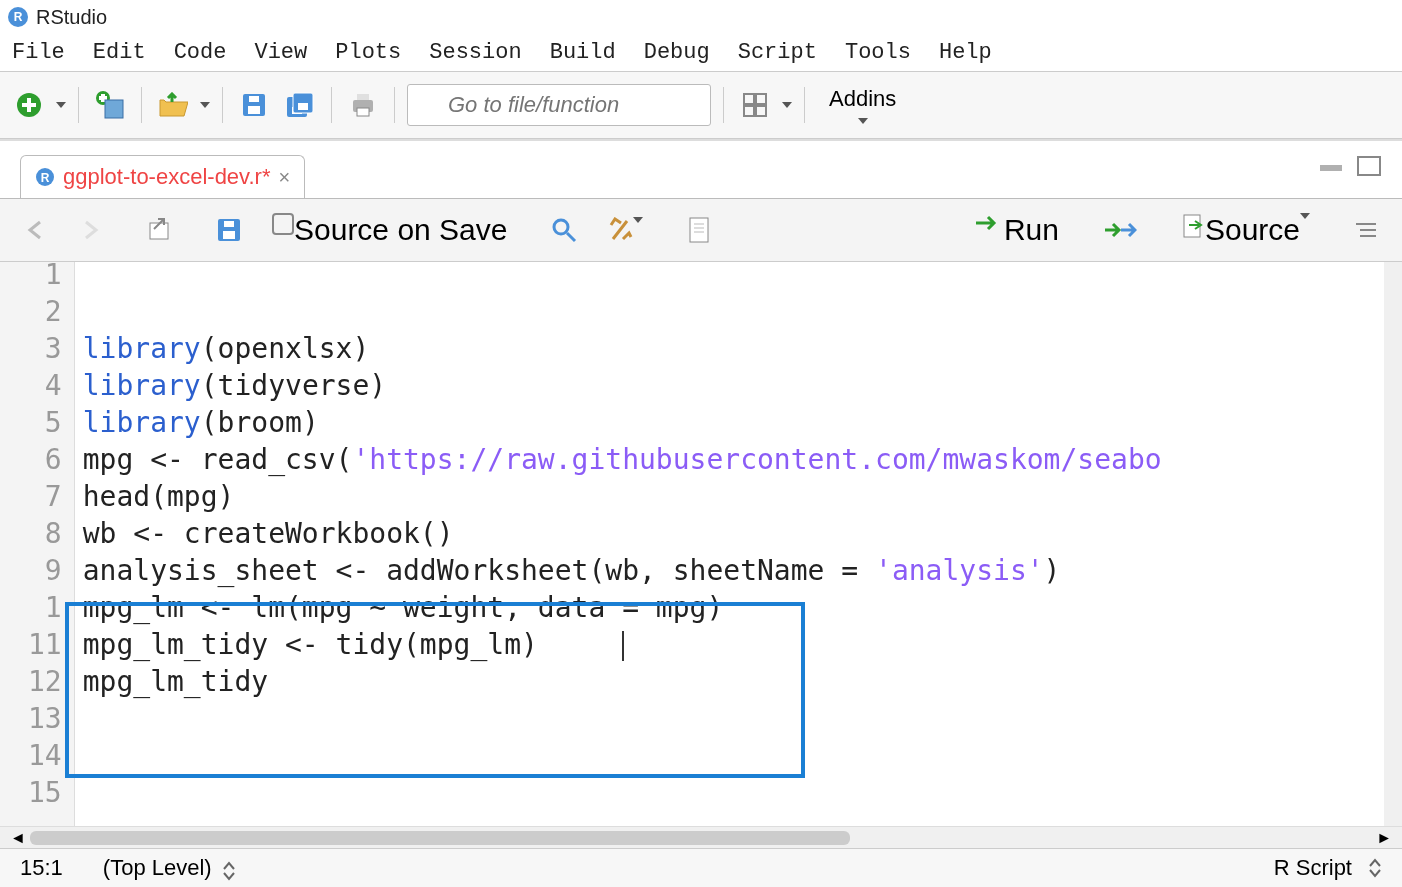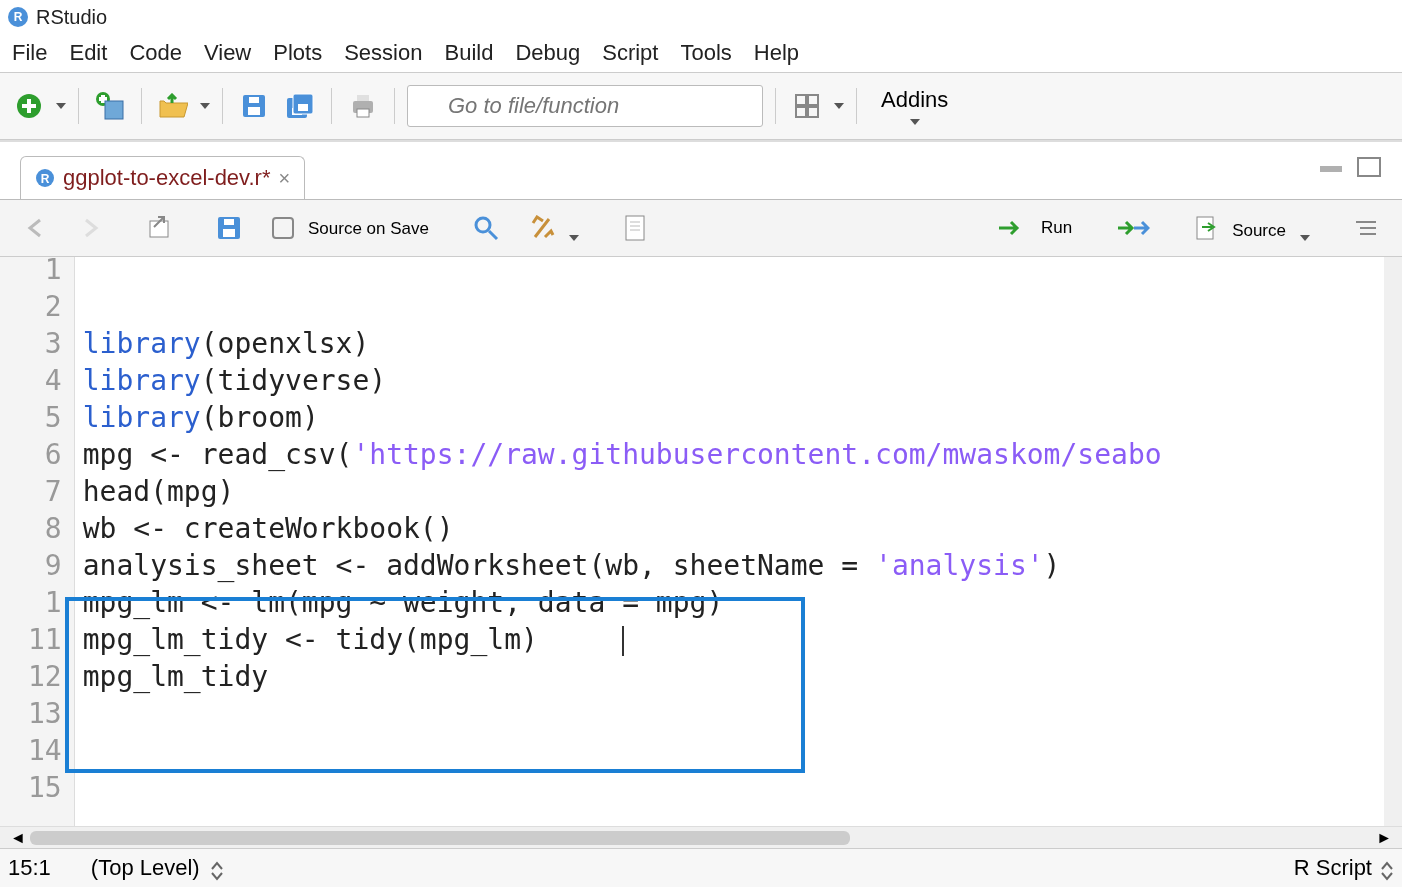--- a/index.html
+++ b/index.html
@@ -23,24 +23,25 @@
   width: 20px; height: 20px;
   background: #4a90d9;
   border-radius: 50%;
   display: flex; align-items: center; justify-content: center;
   color: #fff; font-weight: bold; font-size: 12px;
 }
 .titlebar .title { font-size: 20px; color: #222; }
 
 .menubar {
   display: flex;
-  gap: 22px;
+  gap: 28px;
   padding: 6px 12px;
   font-size: 22px;
   color: #222;
+  font-family: Liberation Mono, monospace;
 }
 .menubar .menu-item { cursor: pointer; }
 
 .toolbar {
   display: flex;
   align-items: center;
   padding: 8px 10px;
   border-top: 1px solid #ccc;
   border-bottom: 1px solid #ccc;
   gap: 8px;
@@ -50,21 +51,21 @@
   width: 38px; height: 38px;
   display: flex; align-items: center; justify-content: center;
   border: 1px solid transparent;
   border-radius: 3px;
   cursor: pointer;
 }
 .toolbar .sep {
   width: 1px; height: 36px; background: #ccc; margin: 0 4px;
 }
 .toolbar .file-input {
-  width: 356px; height: 42px;
+  width: 304px; height: 42px;
   border: 1px solid #bbb;
   background: #fff;
   font-size: 22px;
   font-style: italic;
   color: #888;
   padding: 4px 40px;
   border-radius: 3px;
   position: relative;
 }
 .toolbar .file-input-wrap { position: relative; }
@@ -91,34 +92,34 @@
 }
 .tab {
   display: flex; align-items: center; gap: 8px;
   padding: 8px 14px;
   background: #fff;
   border: 1px solid #bbb;
   border-bottom: none;
   border-radius: 6px 6px 0 0;
   font-size: 22px;
 }
-.tab .tab-title { color: #7f1d1d; }
+.tab .tab-title { color: #ef4444; }
 .tab .tab-close { color: #888; cursor: pointer; font-size: 20px; }
 .tab-icons-right { position: absolute; right: 20px; top: 14px; display: flex; gap: 12px; }
 
 .editor-toolbar {
   display: flex; align-items: center; gap: 14px;
   padding: 10px 16px;
   border-top: 1px solid #bbb;
   border-bottom: 1px solid #ccc;
   background: #f4f4f4;
 }
 .editor-toolbar .eb {
-  display: flex; align-items: flex-end; gap: 14px;
-  font-size: 17px; cursor: pointer;
+  display: flex; align-items: flex-start; gap: 0;
+  font-size: 30px; cursor: pointer;
   padding: 4px 8px; border-radius: 3px;
 }
 .editor-toolbar .checkbox {
   width: 22px; height: 22px; border: 2px solid #888; border-radius: 4px;
   display: inline-block;
 }
 .editor-toolbar .spacer { flex: 1; }
 
 .code {
   flex: 1;
@@ -168,30 +169,30 @@
   background: #f0f0f0;
   display: flex; align-items: center;
   padding: 0 10px;
   border-top: 1px solid #ddd;
 }
 .hscroll .thumb {
   height: 14px; background: #ccc; border-radius: 6px;
 }
 .statusbar {
   display: flex; align-items: center;
-  padding: 6px 8px;
+  padding: 6px 20px;
   font-size: 22px;
   border-top: 1px solid #ccc;
   background: #f7f7f7;
 }
 .statusbar .scope {
   margin-left: 40px;
   display: flex; align-items: flex-end; gap: 10px;
 }
-.statusbar .right { margin-left: auto; display: flex; align-items:flex-end; gap: 8px; }
+.statusbar .right { margin-left: auto; display: flex; align-items:center; gap: 16px; }
 .caret-sm { width: 0; height: 0; border-left: 5px solid transparent; border-right: 5px solid transparent; border-top: 6px solid #555; display: inline-block; }
 </style>
 </head>
 <body>
 
 <div class="titlebar">
   <div class="icon">R</div>
   <div class="title">RStudio</div>
 </div>
 

